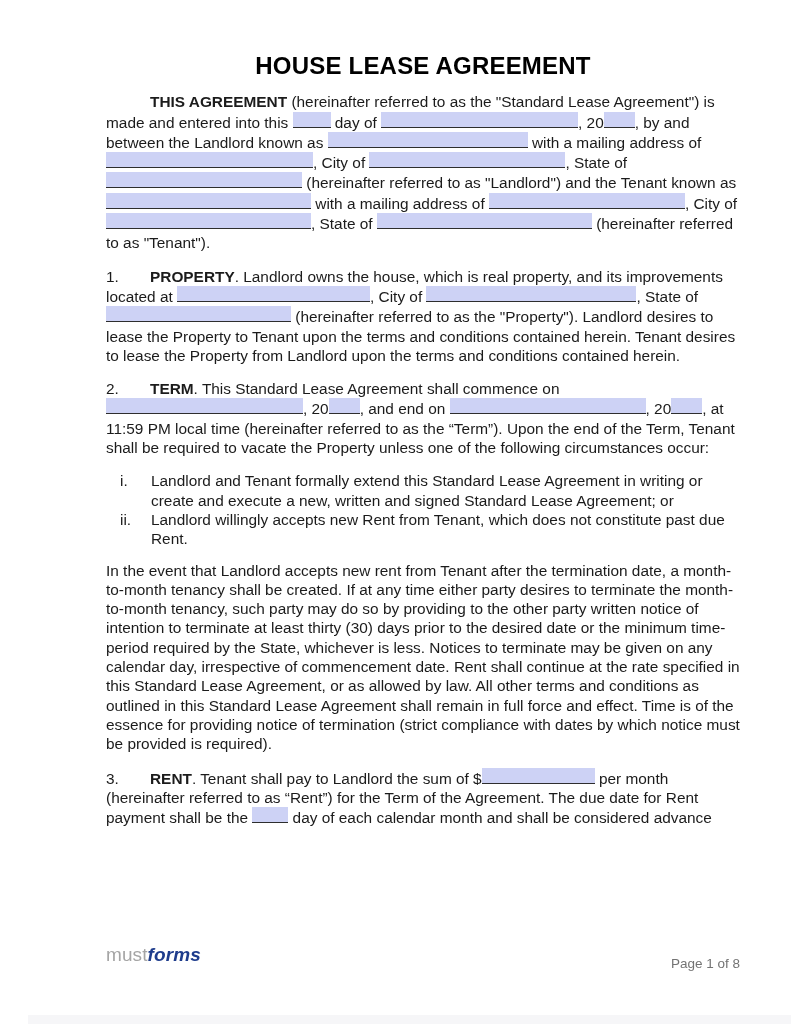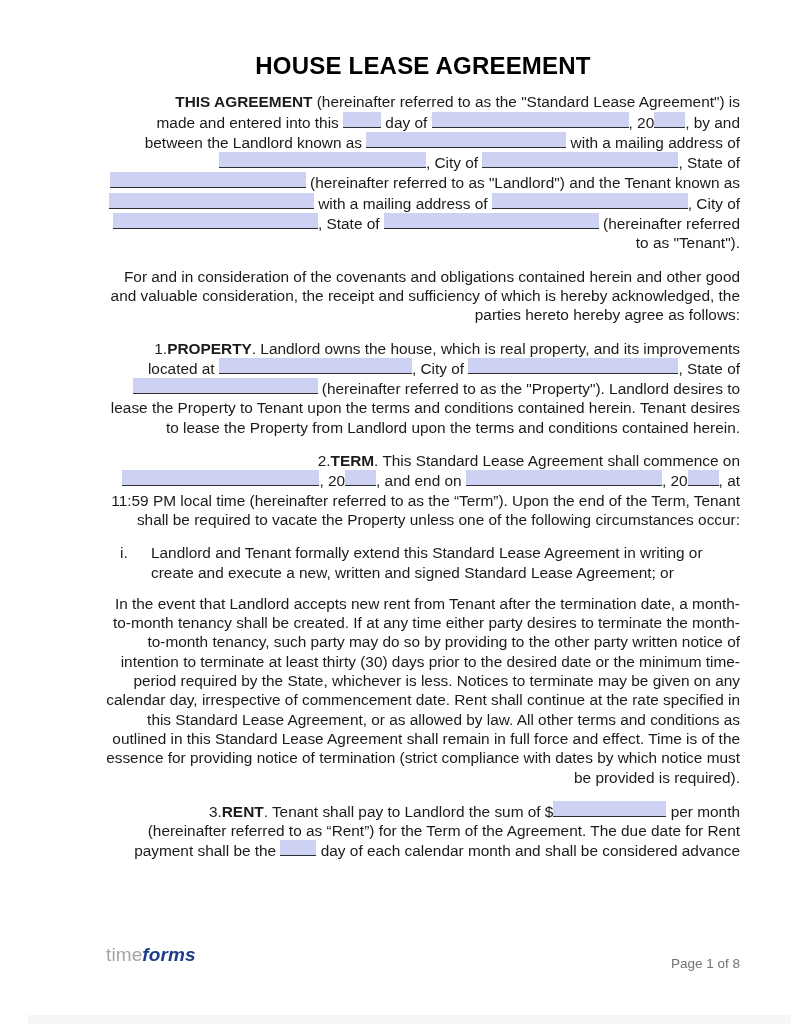--- a/index.html
+++ b/index.html
@@ -23,21 +23,21 @@
     text-align: left;
   }
   .title {
     margin: 56px 0 17px 0;
     text-align: center;
     font-size: 24px;
     font-weight: bold;
     letter-spacing: 0.2px;
     color: #000000;
   }
-  .block.para { margin: 0 0 14px 0; text-align: right; }
+  .block.para { margin: 0 0 14px 0; }
   .block.list { margin: 3px 0 12px 0; padding-left: 14px; }
   .li { display: flex; }
   .li-marker { flex: 0 0 31px; }
   .li-text { flex: 1; }
   .num { display: inline-block; width: 44px; text-indent: 0; }
   .bold { font-weight: bold; }
   .nb { white-space: nowrap; }
   .blank {
     display: inline-block;
     height: 15px;
@@ -68,32 +68,35 @@
   }
 </style>
 </head>
 <body>
 
 <div class="page" style="--hl: #cdd2f5; --ul: #2e2e2e; --bf: #a5a5a5; --bo: #1e3c8c;">
   <div class="content">
     <div class="title">HOUSE LEASE AGREEMENT</div>
     <div>
         <div class="block para" style="text-indent: 44px;"><span class="run bold">THIS AGREEMENT</span><span class="run"> (hereinafter referred to as the "Standard Lease Agreement") is made and entered into this </span><span class="nb"><span class="blank" style="width: 38px;"></span></span><span class="run"> day of </span><span class="nb"><span class="nb"><span class="blank" style="width: 197px;"></span></span><span class="run">, 20</span><span class="nb"><span class="blank" style="width: 31px;"></span></span><span class="run">,</span></span><span class="run"> by and between the Landlord known as </span><span class="nb"><span class="blank" style="width: 200px;"></span></span><span class="run"> with a mailing address of </span><span class="nb"><span class="blank" style="width: 207px;"></span><span class="run">,</span></span><span class="run"> City of </span><span class="nb"><span class="blank" style="width: 196px;"></span><span class="run">,</span></span><span class="run"> State of </span><span class="nb"><span class="blank" style="width: 196px;"></span></span><span class="run"> (hereinafter referred to as "Landlord") and the Tenant known as </span><span class="nb"><span class="blank" style="width: 205px;"></span></span><span class="run"> with a mailing address of </span><span class="nb"><span class="blank" style="width: 196px;"></span><span class="run">,</span></span><span class="run"> City of </span><span class="nb"><span class="blank" style="width: 205px;"></span><span class="run">,</span></span><span class="run"> State of </span><span class="nb"><span class="blank" style="width: 215px;"></span></span><span class="run"> (hereinafter referred to as "Tenant").</span></div>
-        <div class="block para"><span class="run">For and in consideration of the covenants and obligations contained herein and other good and valuable consideration, the receipt and sufficiency of which is hereby acknowledged, the parties hereto hereby agree as follows:</span></div>
         <div class="block para"><span class="num">1.</span><span class="run bold">PROPERTY</span><span class="run">. Landlord owns the house, which is real property, and its improvements located at </span><span class="nb"><span class="blank" style="width: 193px;"></span><span class="run">,</span></span><span class="run"> City of </span><span class="nb"><span class="blank" style="width: 210px;"></span><span class="run">,</span></span><span class="run"> State of </span><span class="nb"><span class="blank" style="width: 185px;"></span></span><span class="run"> (hereinafter referred to as the "Property"). Landlord desires to lease the Property to Tenant upon the terms and conditions contained herein. Tenant desires to lease the Property from Landlord upon the terms and conditions contained herein.</span></div>
         <div class="block para"><span class="num">2.</span><span class="run bold">TERM</span><span class="run">. This Standard Lease Agreement shall commence on </span><span class="nb"><span class="nb"><span class="blank" style="width: 197px;"></span></span><span class="run">, 20</span><span class="nb"><span class="blank" style="width: 31px;"></span></span><span class="run">,</span></span><span class="run"> and end on </span><span class="nb"><span class="nb"><span class="blank" style="width: 196px;"></span></span><span class="run">, 20</span><span class="nb"><span class="blank" style="width: 31px;"></span></span><span class="run">,</span></span><span class="run"> at 11:59 PM local time (hereinafter referred to as the “Term”). Upon the end of the Term, Tenant shall be required to vacate the Property unless one of the following circumstances occur:</span></div>
         <div class="block list">
           <div class="li">
             <span class="li-marker">i.</span>
             <span class="li-text">Landlord and Tenant formally extend this Standard Lease Agreement in writing or create and execute a new, written and signed Standard Lease Agreement; or</span>
           </div>
+          <div class="li">
+            <span class="li-marker">ii.</span>
+            <span class="li-text">Landlord willingly accepts new Rent from Tenant, which does not constitute past due Rent.</span>
+          </div>
         </div>
         <div class="block para"><span class="run">In the event that Landlord accepts new rent from Tenant after the termination date, a month-to-month tenancy shall be created. If at any time either party desires to terminate the month-to-month tenancy, such party may do so by providing to the other party written notice of intention to terminate at least thirty (30) days prior to the desired date or the minimum time-period required by the State, whichever is less. Notices to terminate may be given on any calendar day, irrespective of commencement date. Rent shall continue at the rate specified in this Standard Lease Agreement, or as allowed by law. All other terms and conditions as outlined in this Standard Lease Agreement shall remain in full force and effect. Time is of the essence for providing notice of termination (strict compliance with dates by which notice must be provided is required).</span></div>
         <div class="block para"><span class="num">3.</span><span class="run bold">RENT</span><span class="run">. Tenant shall pay to Landlord the sum of </span><span class="nb"><span class="run">$</span><span class="blank" style="width: 113px;"></span></span><span class="run"> per month (hereinafter referred to as “Rent”) for the Term of the Agreement. The due date for Rent payment shall be the </span><span class="nb"><span class="blank" style="width: 36px;"></span></span><span class="run"> day of each calendar month and shall be considered advance</span></div>
       </div>
   </div>
 
-  <div class="brand"><span class="brand-free">time</span><span class="brand-forms">forms</span></div>
+  <div class="brand"><span class="brand-free">must</span><span class="brand-forms">forms</span></div>
 
   <div class="pageno">Page 1 of 8</div>
 
   <div class="page-edge"></div>
 </div>
 
 </body></html>

